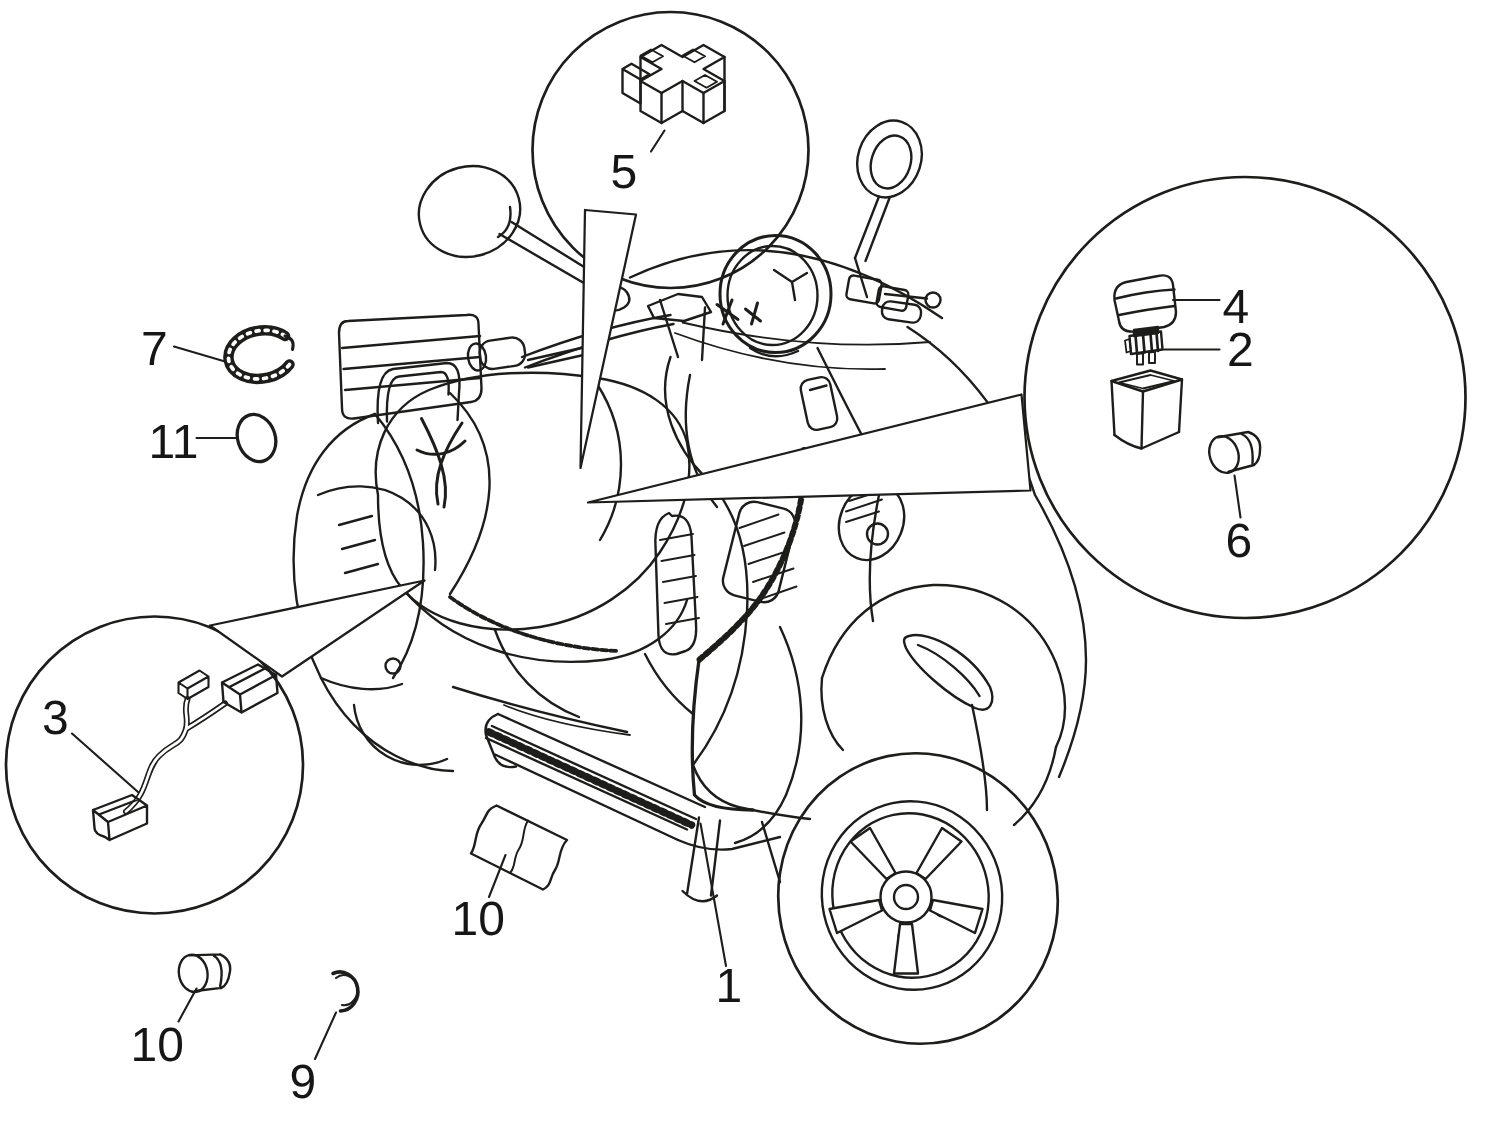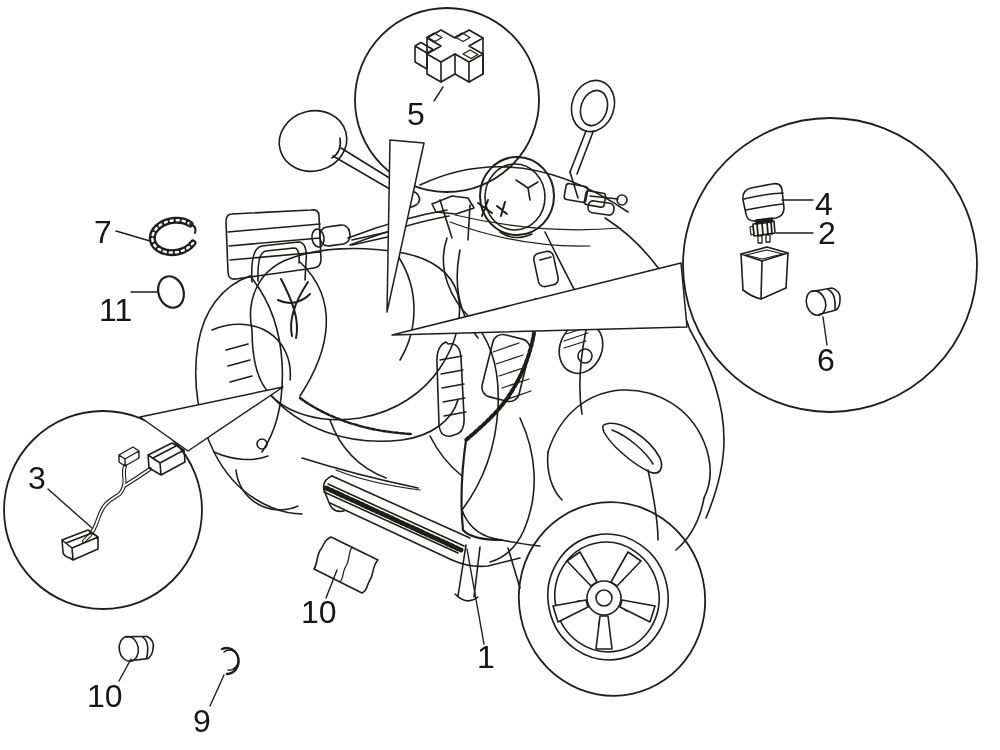--- a/index.html
+++ b/index.html
@@ -244,15 +244,15 @@
 <div class="callout" style="left:477px;top:641px">1</div>
 <div class="callout" style="left:818px;top:217px">2</div>
 <div class="callout" style="left:28px;top:462px">3</div>
 <div class="callout" style="left:815px;top:188px">4</div>
 <div class="callout" style="left:407px;top:98px">5</div>
 <div class="callout" style="left:817px;top:344px">6</div>
 <div class="callout" style="left:94px;top:216px">7</div>
 <div class="callout" style="left:193px;top:705px">9</div>
 <div class="callout" style="left:87px;top:680px">10</div>
 <div class="callout" style="left:301px;top:596px">10</div>
-<div class="callout" style="left:99px;top:294px">11</div>
+<div class="callout" style="left:99px;top:278px">11</div>
 
 </div>
 
 </body></html>

